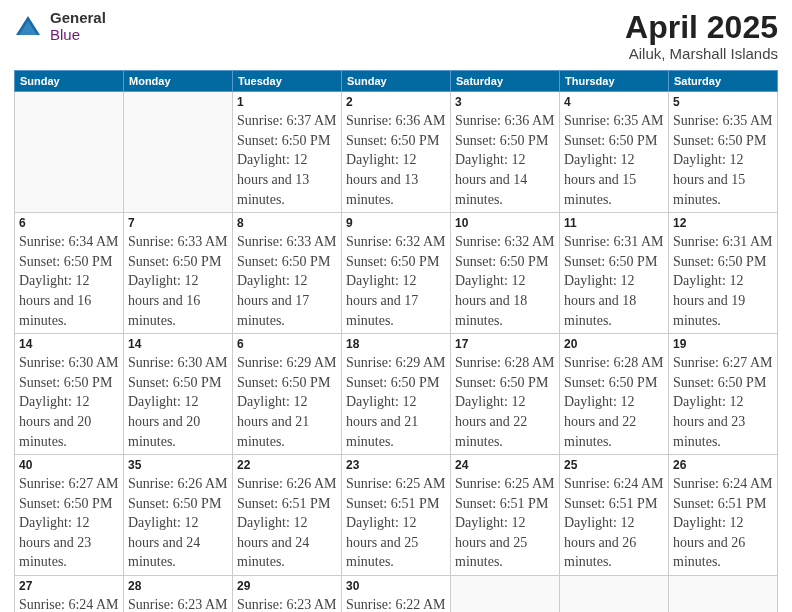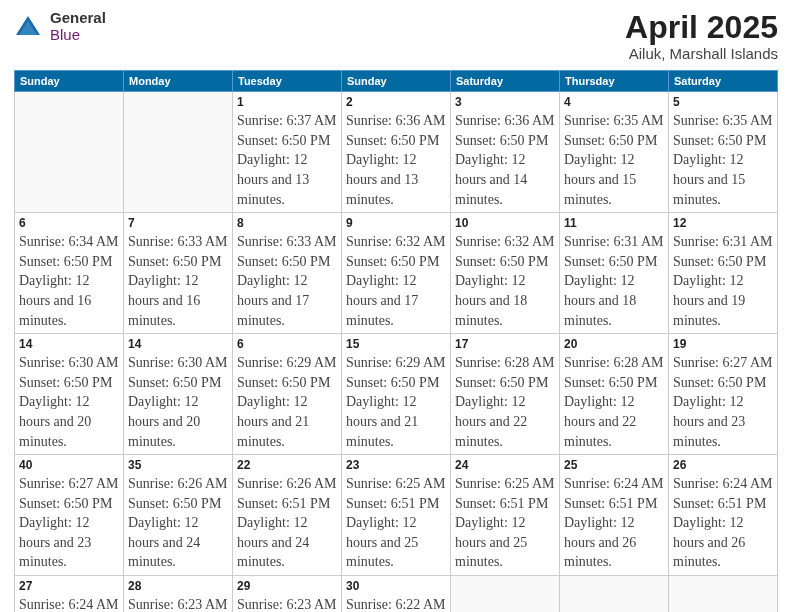--- a/index.html
+++ b/index.html
@@ -196,21 +196,21 @@
           </td>
           <td>
             <span class="day-num">14</span>
             <div class="day-info">Sunrise: 6:30 AM<br>Sunset: 6:50 PM<br>Daylight: 12 hours and 20 minutes.</div>
           </td>
           <td>
             <span class="day-num">6</span>
             <div class="day-info">Sunrise: 6:29 AM<br>Sunset: 6:50 PM<br>Daylight: 12 hours and 21 minutes.</div>
           </td>
           <td>
-            <span class="day-num">15</span>
+            <span class="day-num">18</span>
             <div class="day-info">Sunrise: 6:29 AM<br>Sunset: 6:50 PM<br>Daylight: 12 hours and 21 minutes.</div>
           </td>
           <td>
             <span class="day-num">17</span>
             <div class="day-info">Sunrise: 6:28 AM<br>Sunset: 6:50 PM<br>Daylight: 12 hours and 22 minutes.</div>
           </td>
           <td>
             <span class="day-num">20</span>
             <div class="day-info">Sunrise: 6:28 AM<br>Sunset: 6:50 PM<br>Daylight: 12 hours and 22 minutes.</div>
           </td>

